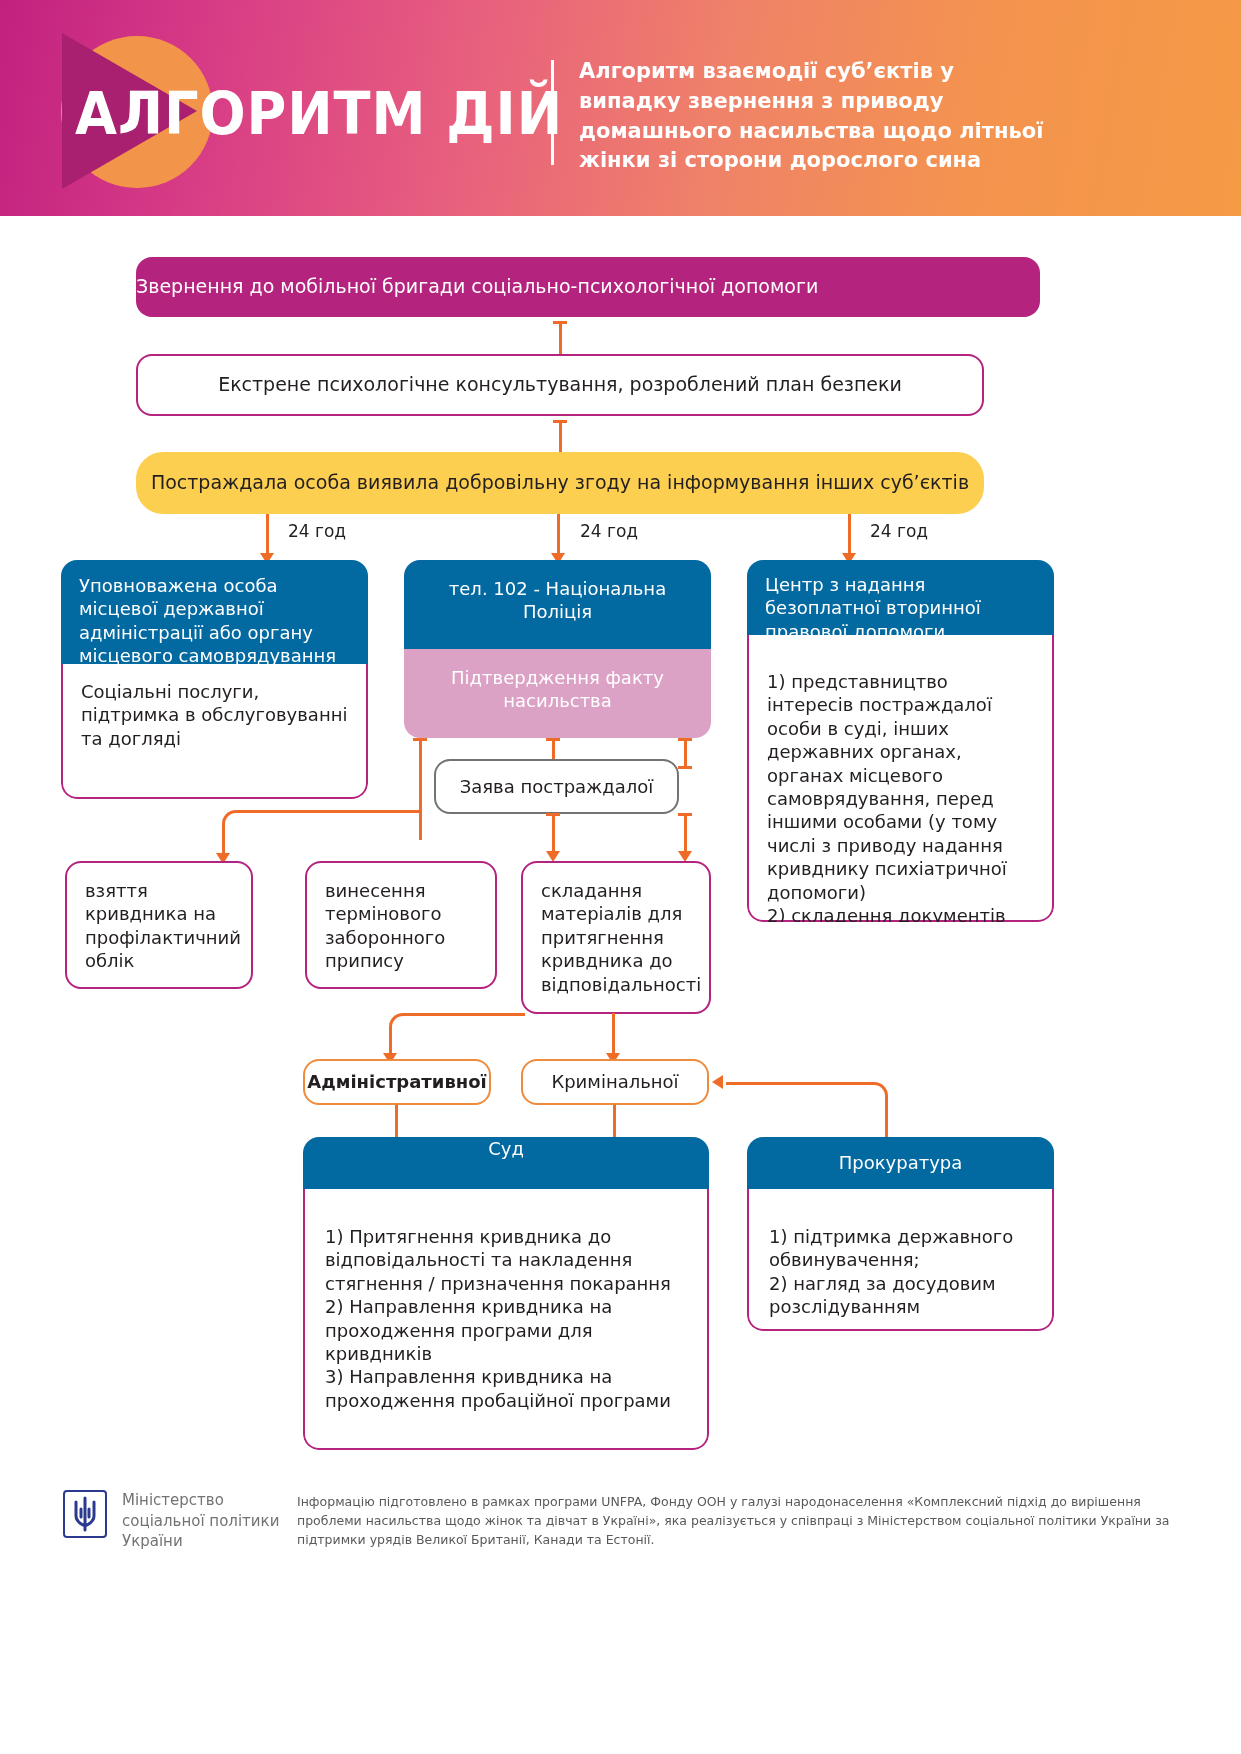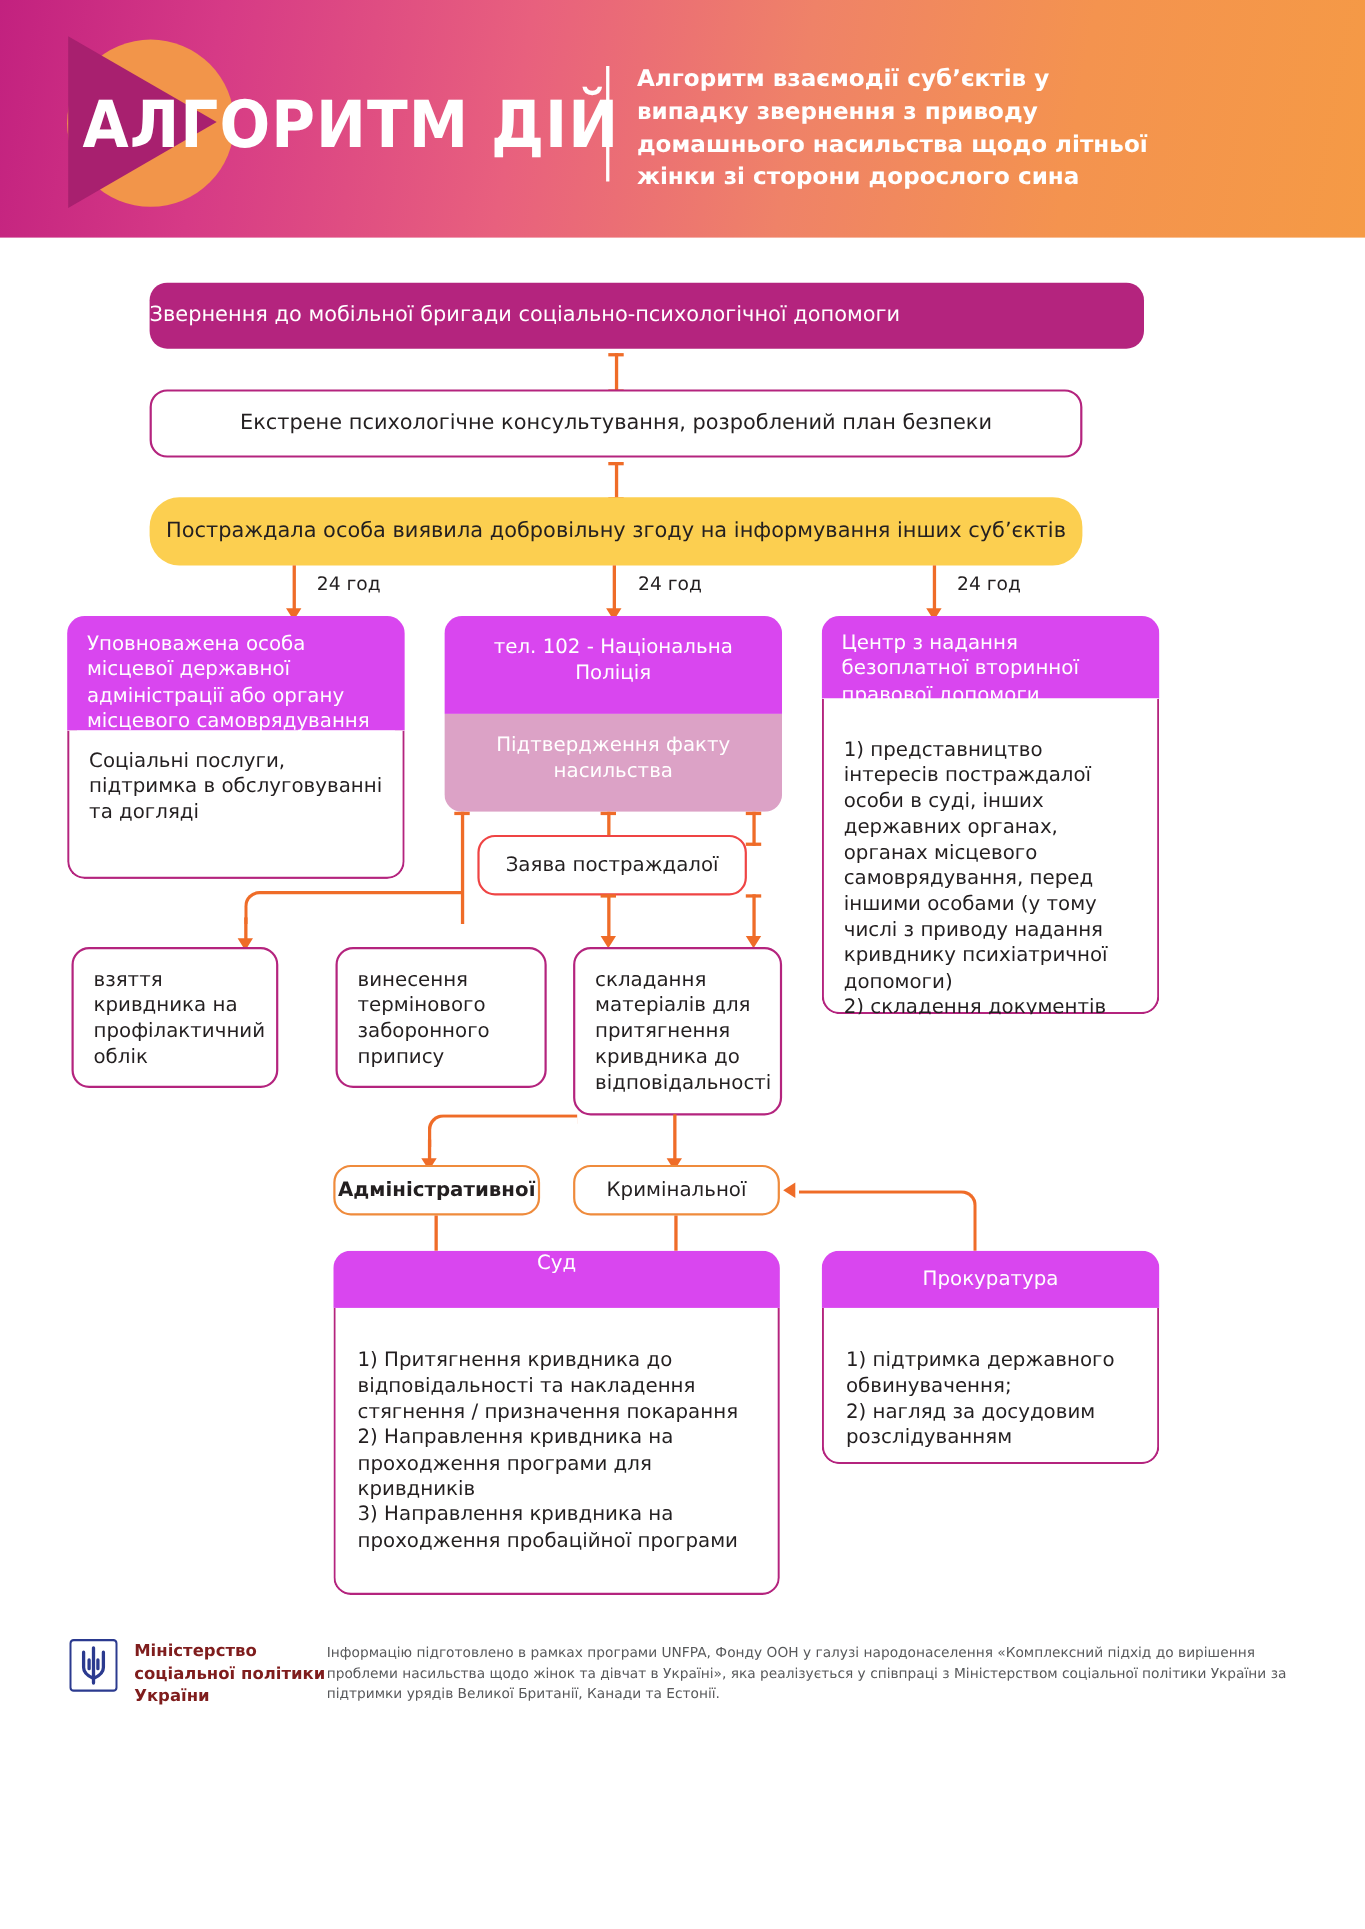--- a/index.html
+++ b/index.html
@@ -89,41 +89,41 @@
     background: #b4247e;
     color: #ffffff;
   }
   .n-white {
     background: #ffffff;
     border: 2px solid #b4247e;
     color: #231f20;
   }
   .n-white-gray {
     background: #ffffff;
-    border: 2px solid #ef4444;
+    border: 2px solid #737373;
     color: #231f20;
   }
   .n-yellow {
     background: #fccf50;
     color: #231f20;
   }
   .n-orange-outline {
     background: #ffffff;
     border: 2px solid #ef8b3c;
     color: #231f20;
   }
   .split {
     position: absolute;
     box-sizing: border-box;
     border-radius: 16px;
     overflow: hidden;
     background: #ffffff;
   }
   .split .top {
-    background: #d946ef;
+    background: #0369a1;
     color: #ffffff;
     box-sizing: border-box;
   }
   .split .bot-pink {
     background: #dca2c6;
     color: #ffffff;
     box-sizing: border-box;
   }
   .split .bot-white {
     background: #ffffff;
@@ -187,22 +187,22 @@
   }
   .trident-box {
     position: absolute;
     left: 63px; top: 20px;
     width: 44px; height: 56px;
   }
   .ministry {
     position: absolute;
     left: 122px; top: 20px;
     font-size: 15px;
-    font-weight: 700;
-    color: #7f1d1d;
+    font-weight: 400;
+    color: #737373;
     line-height: 1.37;
   }
   .disclaimer {
     position: absolute;
     left: 297px; top: 22px;
     width: 890px;
     font-size: 12.5px;
     color: #58595b;
     line-height: 1.52;
   }

